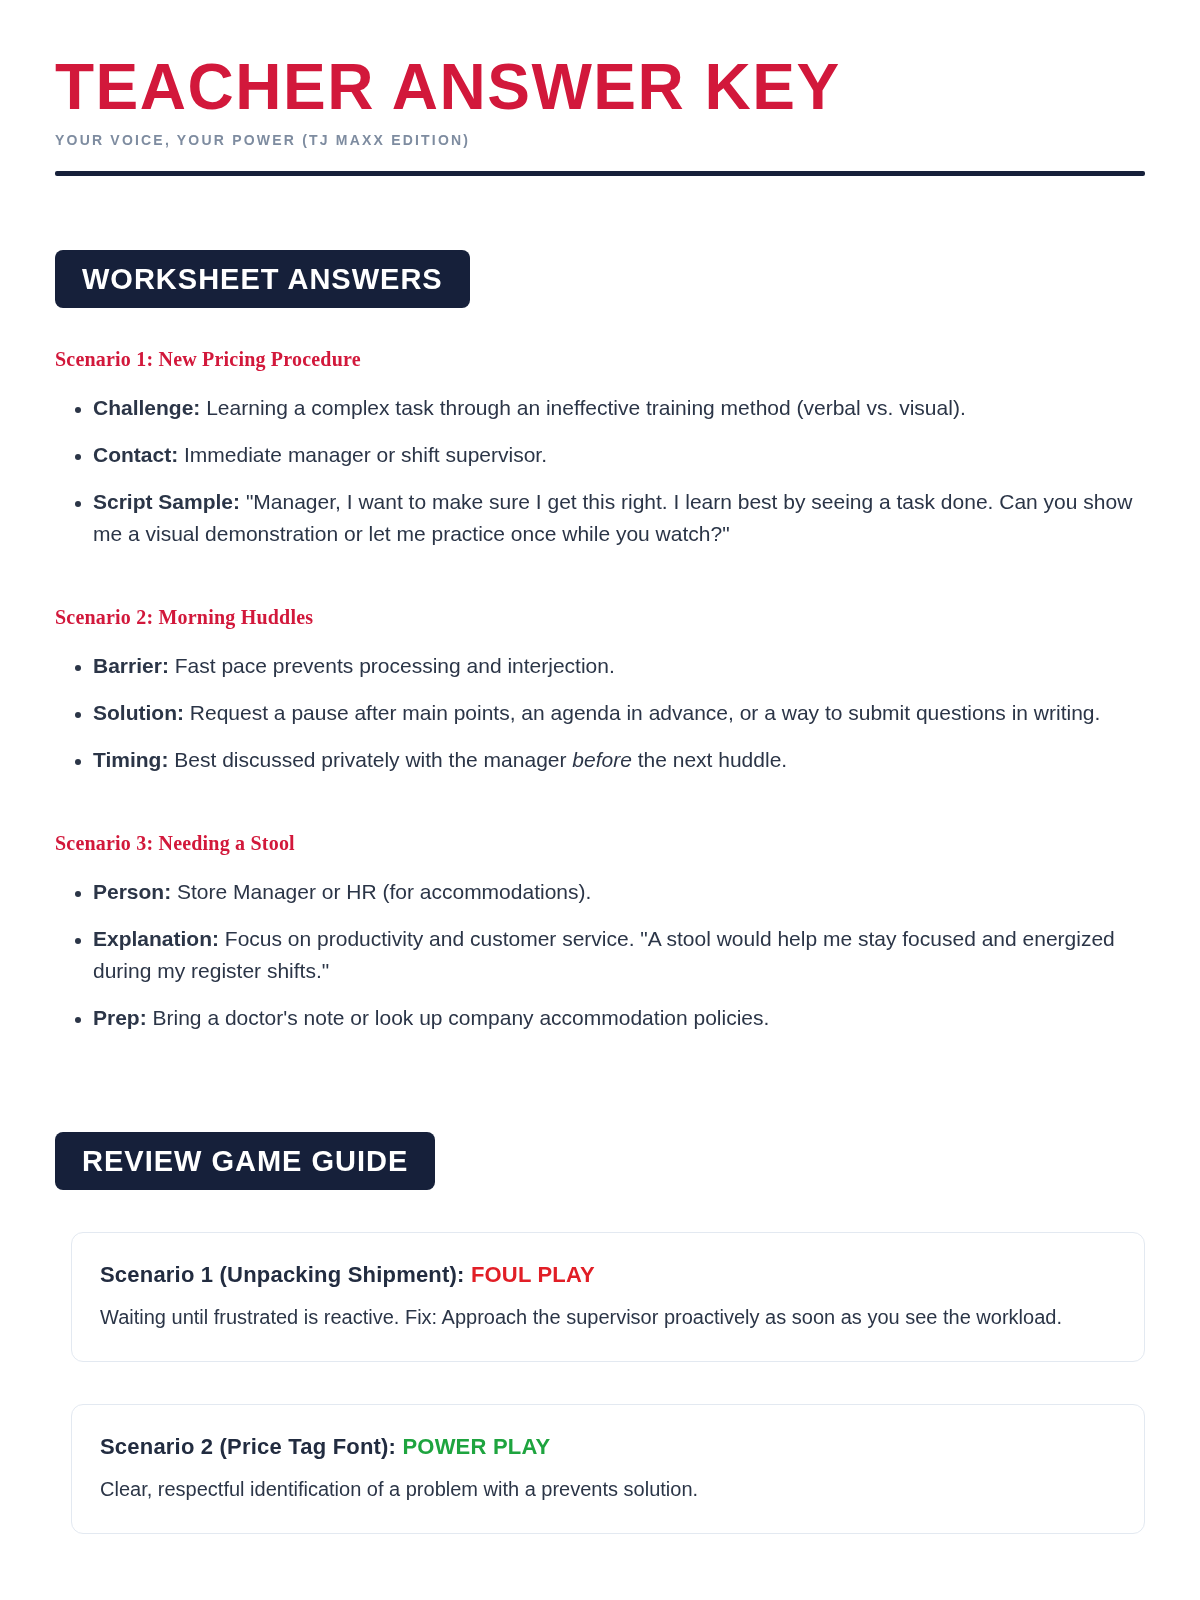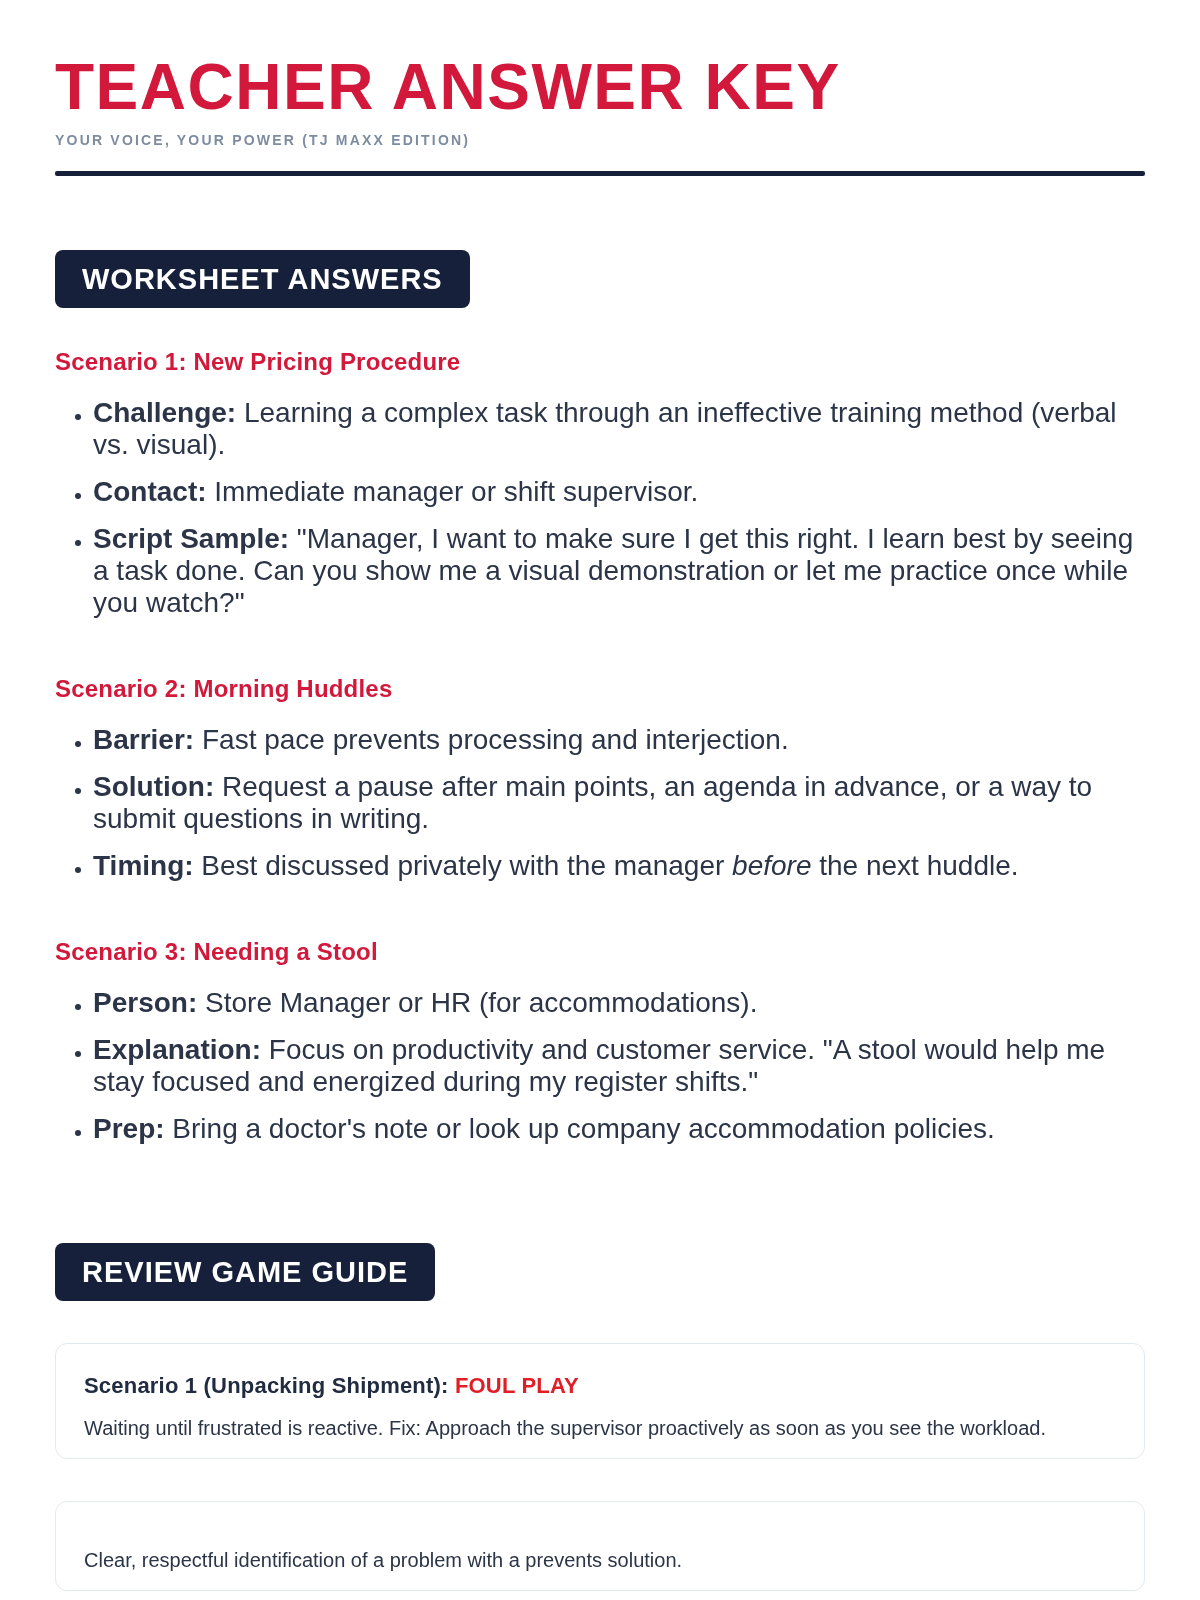--- a/index.html
+++ b/index.html
@@ -36,35 +36,35 @@
     font-size:29px;font-weight:bold;letter-spacing:1px;line-height:1;
     padding:15px 27px 14px 27px;border-radius:8px;
   }
   .badge-row.worksheet{margin-top:74px;}
   .badge-row.review{margin-top:98px;}
 
   
   .scenario{margin-top:56px;}
   .scenario:first-of-type{margin-top:40px;}
   .scenario-heading{
-    margin:0;font-size:24px;font-weight:bold;color:var(--red);letter-spacing:.2px;
+    margin:0;font-size:20px;font-weight:bold;color:var(--red);letter-spacing:.2px;font-family:Liberation Serif, serif;
   }
   ul.bullet-list{margin:21px 0 0 0;padding:0 0 0 38px;}
   ul.bullet-list li{
-    font-size:28px;line-height:32px;margin-bottom:15px;color:var(--body);
+    font-size:21px;line-height:32px;margin-bottom:15px;color:var(--body);
   }
   ul.bullet-list li:last-child{margin-bottom:0;}
   ul.bullet-list li::marker{color:var(--body);font-size:19px;}
   ul.bullet-list strong{font-weight:bold;}
   ul.bullet-list em{font-style:italic;}
 
   
   .card{
     margin-top:42px;background:#ffffff;border:1.5px solid var(--card-border);
-    border-radius:12px;padding:29px 28px 13px 28px;
+    border-radius:12px;padding:29px 28px 27px 28px;margin-left:16px;
   }
   .card-heading{font-size:22px;font-weight:bold;color:#222C40;letter-spacing:.2px;}
   .card-heading .verdict{font-weight:bold;}
   .card-body{margin:13px 0 0 0;font-size:20px;line-height:33px;color:var(--body);}
 </style>
 </head>
 <body>
 
 <div class="page">
 
@@ -109,18 +109,19 @@
   <section>
     <div class="badge-row review">
       <span class="badge">REVIEW GAME GUIDE</span>
     </div>
     <div>
         <div class="card">
           <div class="card-heading"><span>Scenario 1 (Unpacking Shipment): </span><span class="verdict" style="color: rgb(225, 30, 38);">FOUL PLAY</span></div>
           <p class="card-body">Waiting until frustrated is reactive. Fix: Approach the supervisor proactively as soon as you see the workload.</p>
         </div>
         <div class="card">
+          <div class="card-heading"><span>Scenario 2 (Price Tag Font): </span><span class="verdict" style="color: rgb(30, 164, 63);">POWER PLAY</span></div>
           <p class="card-body">Clear, respectful identification of a problem with a prevents solution.</p>
         </div>
       </div>
   </section>
 
 </div>
 
 </body></html>

